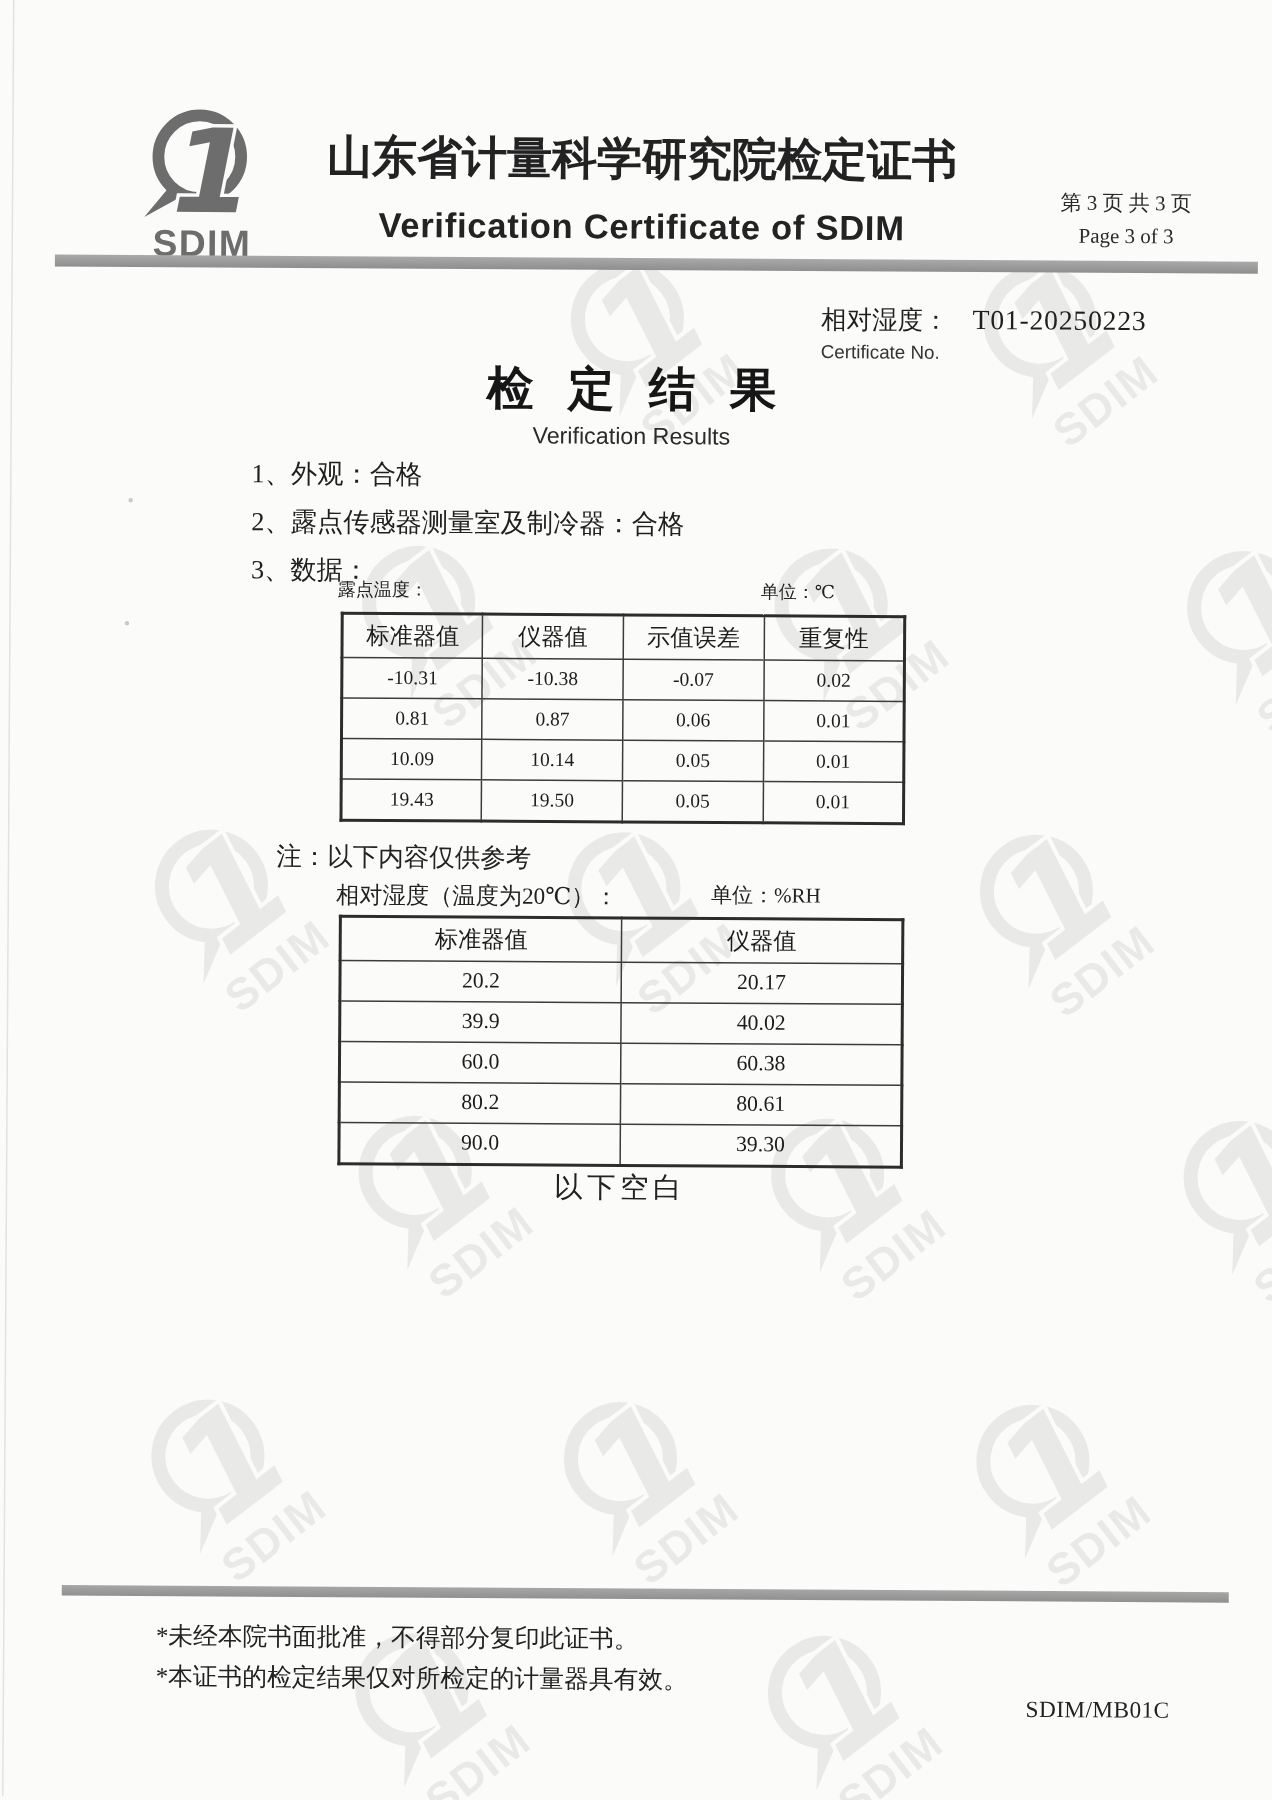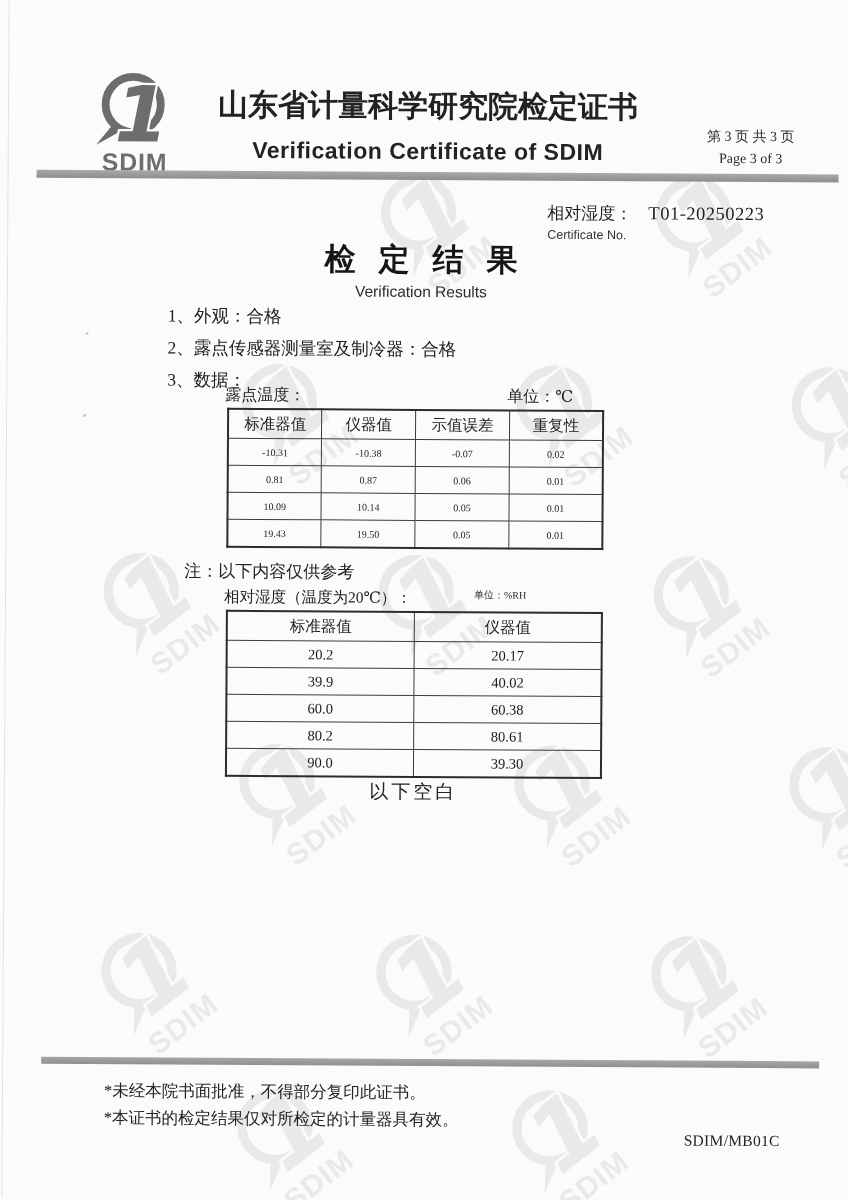--- a/index.html
+++ b/index.html
@@ -38,31 +38,31 @@
            font-family:"Liberation Sans","DejaVu Sans",sans-serif;}
 
   
   .result-title{position:absolute;left:0;top:239px;width:838px;text-align:center;
                 font-size:31px;font-weight:bold;letter-spacing:23px;text-indent:23px;color:#161616;}
   .result-sub{position:absolute;left:0;top:283px;width:838px;text-align:center;font-size:15.5px;
               color:#2b2b2b;font-family:"Liberation Sans","DejaVu Sans",sans-serif;}
   .result-items{position:absolute;left:166px;top:301px;font-size:17.5px;line-height:32px;color:#202020;}
 
   
-  .cap{position:absolute;font-size:16px;color:#222;white-space:nowrap;}
+  .cap{position:absolute;font-size:12px;color:#222;white-space:nowrap;}
 
   
   table{border-collapse:collapse;position:absolute;background:transparent;table-layout:fixed;}
   .t1{left:226px;top:409px;width:377px;}
   .t2{left:226px;top:611px;width:377px;}
   th,td{border:1px solid #3c3c3c;text-align:center;font-weight:normal;
         font-family:"Liberation Serif","DejaVu Serif",serif;color:#1c1c1c;padding:0;}
   table{border:2px solid #2c2c2c;}
   .t1 th{height:28px;font-size:15.5px;}
-  .t1 td{height:26px;font-size:10px;}
+  .t1 td{height:26px;font-size:13px;}
   .t2 th{height:28px;font-size:15.5px;}
   .t2 td{height:26px;font-size:14.5px;}
 
   .note{position:absolute;left:184px;top:561px;font-size:17px;color:#222;}
   .end-marker{position:absolute;left:226px;top:779px;width:377px;text-align:center;
               font-size:19px;letter-spacing:3px;color:#222;}
 
   
   .footer-notes{position:absolute;left:107px;top:1079px;font-size:16.5px;line-height:27px;color:#222;}
   .form-code{position:absolute;left:687px;top:1130px;font-size:15.5px;letter-spacing:.3px;color:#222;}
@@ -202,21 +202,21 @@
             <td>19.43</td>
             <td>19.50</td>
             <td>0.05</td>
             <td>0.01</td>
           </tr>
         </tbody>
     </table>
 
     <div class="note">注：以下内容仅供参考</div>
     <div class="cap" style="left:224px;top:588px;font-size:15.5px">相对湿度（温度为20℃）：</div>
-    <div class="cap" style="left:474px;top:588px;font-size:10px">单位：%RH</div>
+    <div class="cap" style="left:474px;top:588px;font-size:14px">单位：%RH</div>
     <table class="t2">
       <thead>
         <tr>
             <th>标准器值</th>
             <th>仪器值</th>
           </tr>
       </thead>
       <tbody>
           <tr>
             <td>20.2</td>

